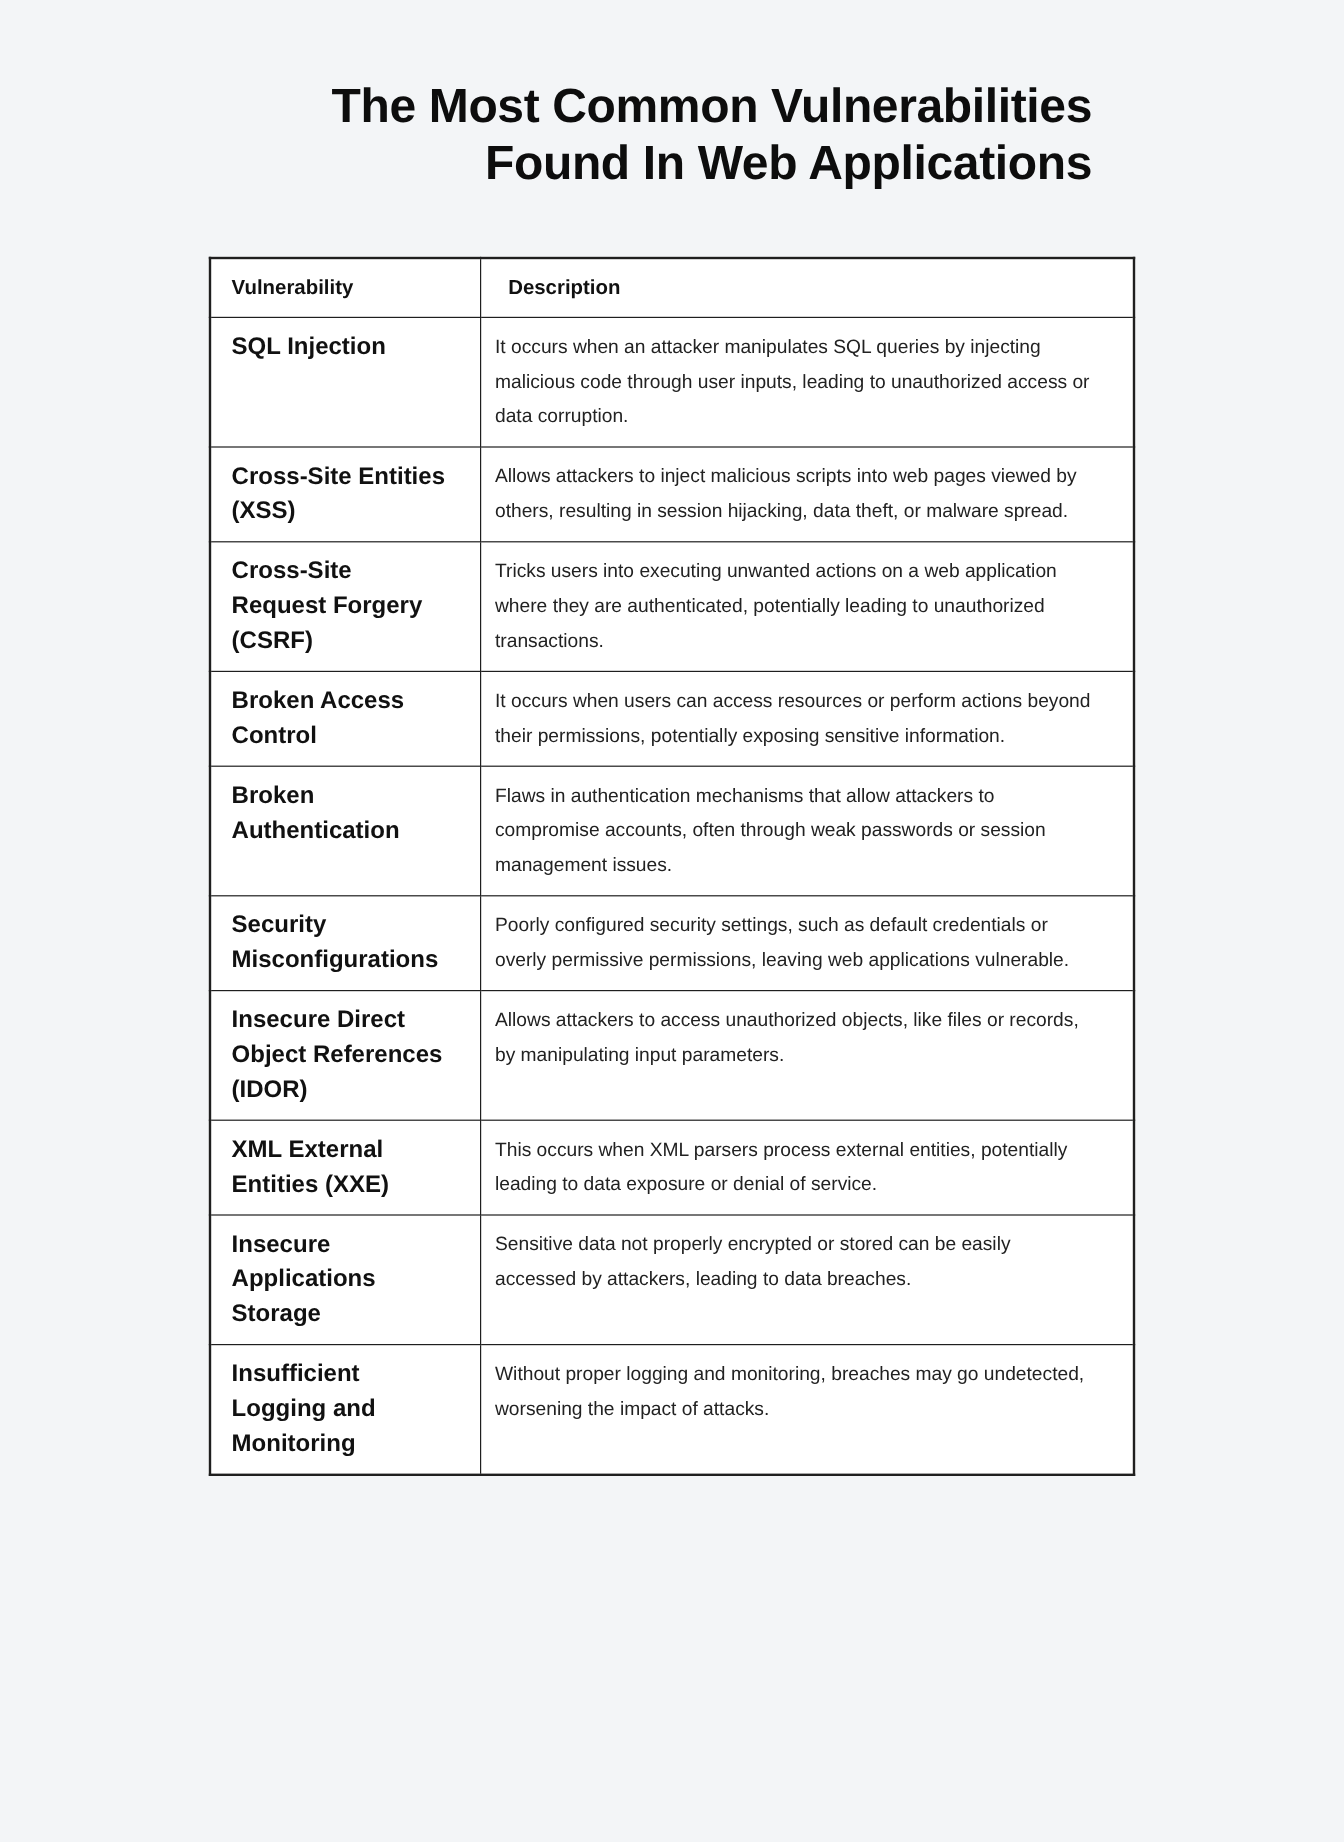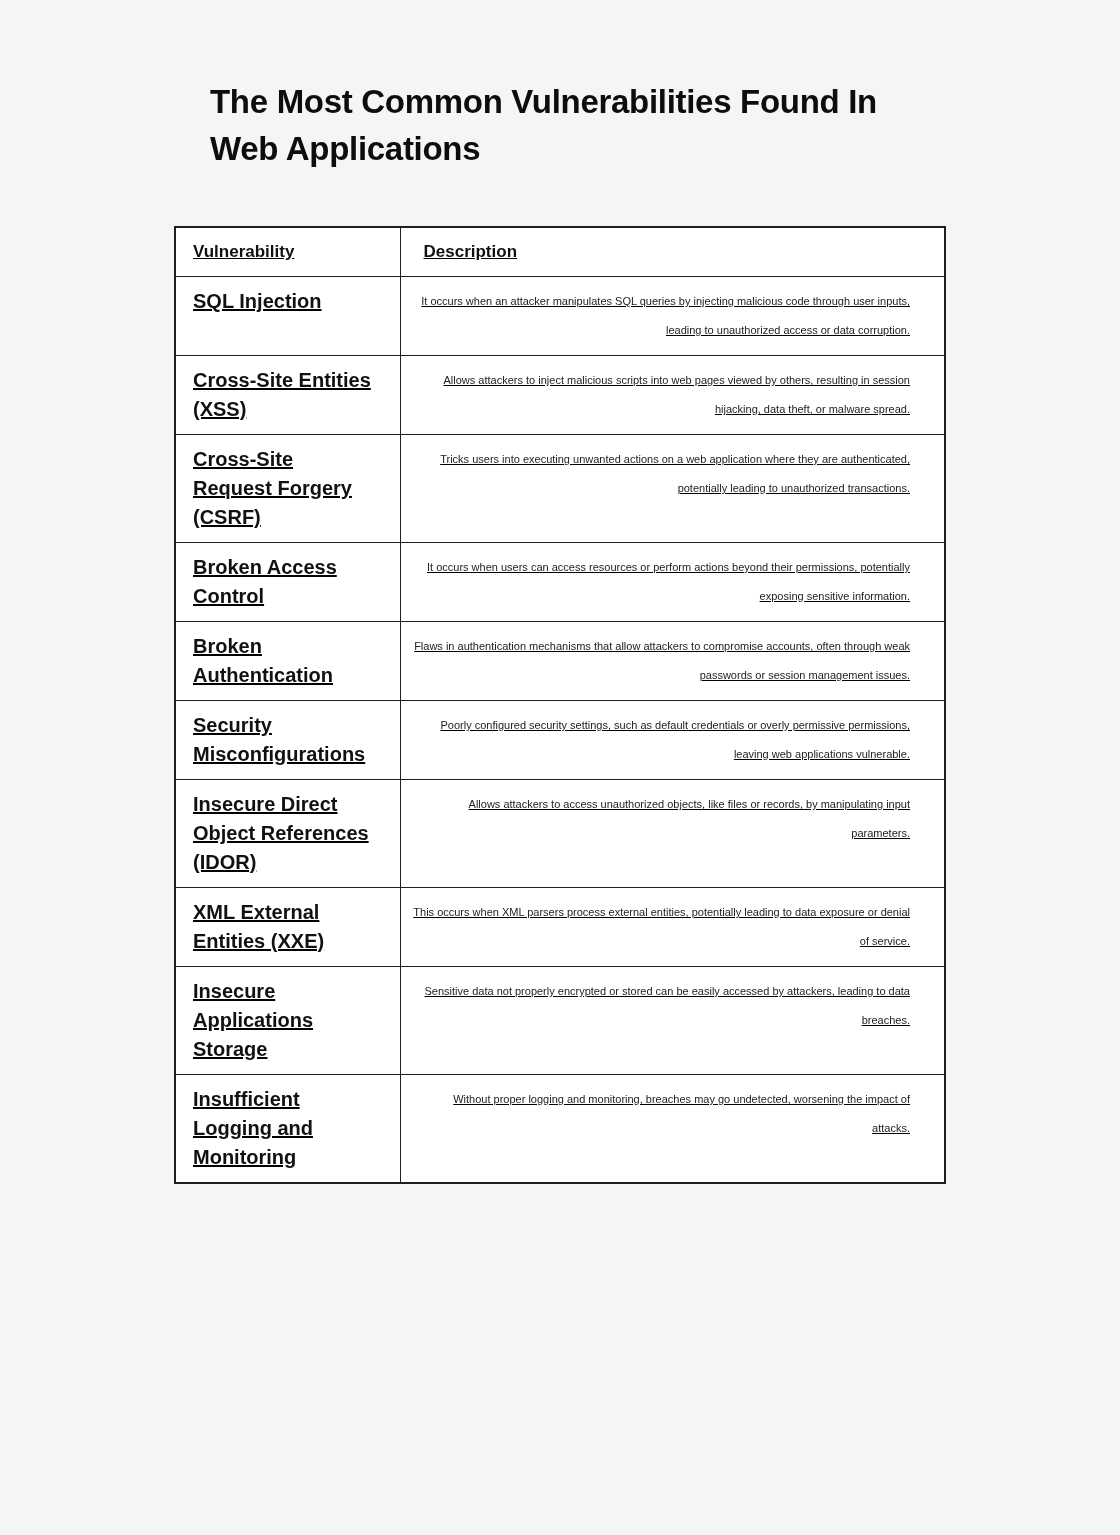--- a/index.html
+++ b/index.html
@@ -9,36 +9,35 @@
     background: #f3f5f7;
     font-family: "Liberation Sans", "DejaVu Sans", sans-serif;
   }
   .page {
     width: 1120px;
     min-height: 1535px;
     padding-top: 62px;
   }
   .title {
     max-width: 700px;
-    margin: 16px auto;
-    text-align: left;
-    font-size: 33px;
+    margin: 4px auto;
+    text-align: right;
+    font-size: 40px;
     line-height: 47px;
     font-weight: 700;
     color: #0d0d0d;
     letter-spacing: -0.3px;
   }
   table.vuln-table {
     width: 770px;
     margin: 54px auto 0 auto;
     border-collapse: collapse;
     table-layout: fixed;
     background: #ffffff;
     border: 2px solid #1f1f1f;
-    text-decoration: underline;
   }
   .vuln-table th, .vuln-table td {
     border: 1px solid #1f1f1f;
     vertical-align: top;
     text-align: left;
   }
   .vuln-table th {
     font-size: 17px;
     line-height: 22px;
     font-weight: 700;
@@ -47,26 +46,25 @@
   }
   .vuln-table th.desc-h { padding-left: 23px; }
   .vuln-table td.vuln {
     font-size: 20px;
     line-height: 29px;
     font-weight: 700;
     color: #111111;
     padding: 10px 28px 10px 17px;
   }
   .vuln-table td.desc {
-    font-size: 11px;
+    font-size: 16px;
     line-height: 29px;
     font-weight: 400;
     color: #222222;
     padding: 10px 34px 10px 12px;
-    text-align: right;
   }
 </style>
 </head>
 <body>
 
 <div class="page">
   <h1 class="title">The Most Common Vulnerabilities Found In Web Applications</h1>
 
   <table class="vuln-table">
     <colgroup>

